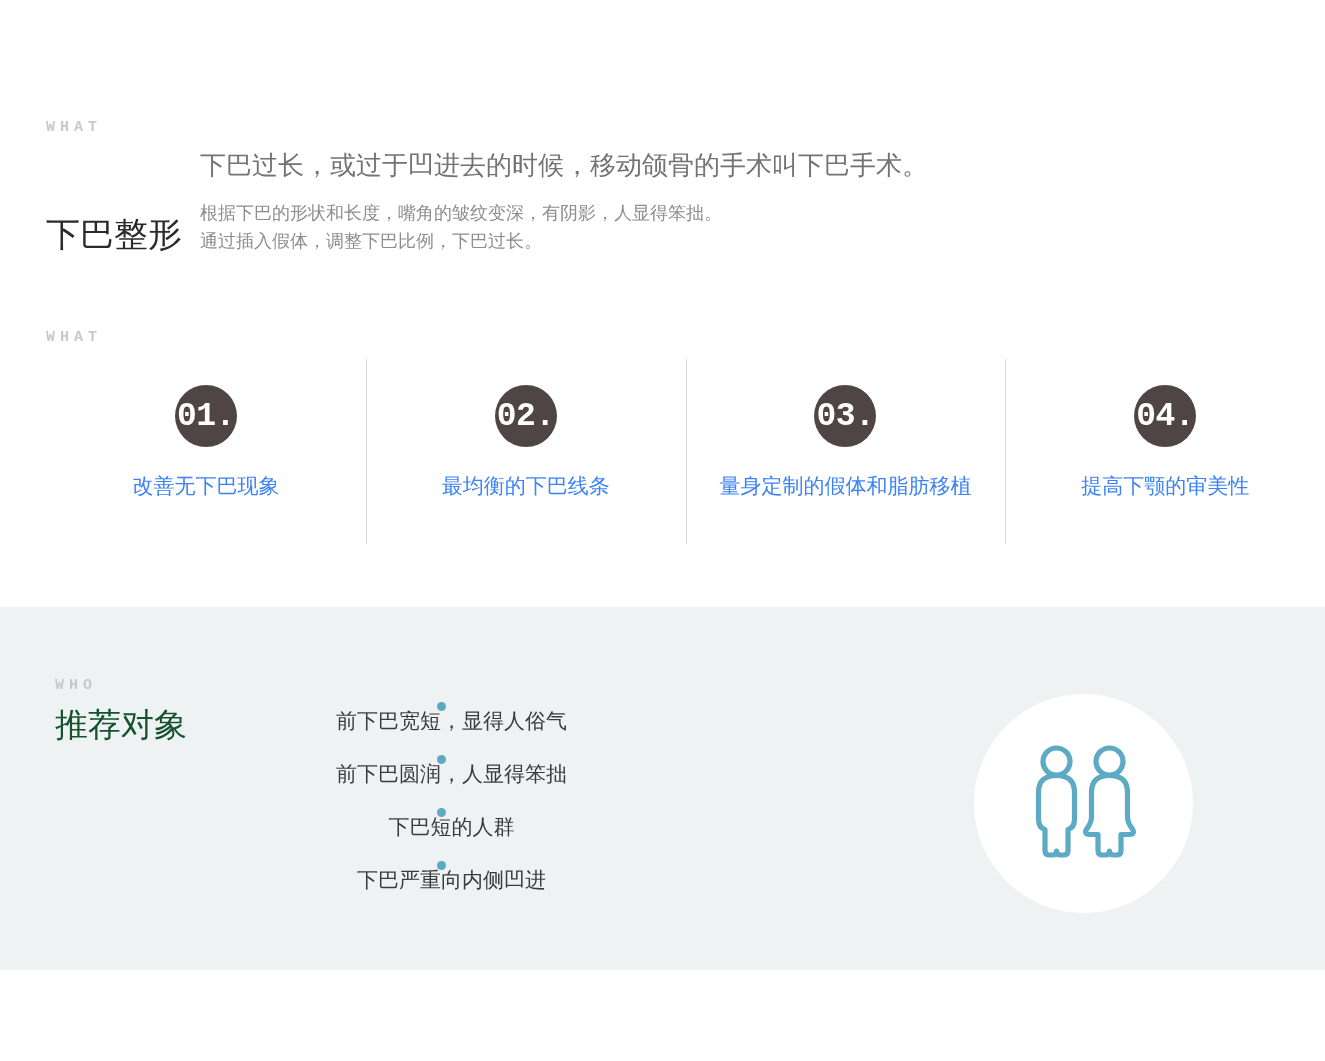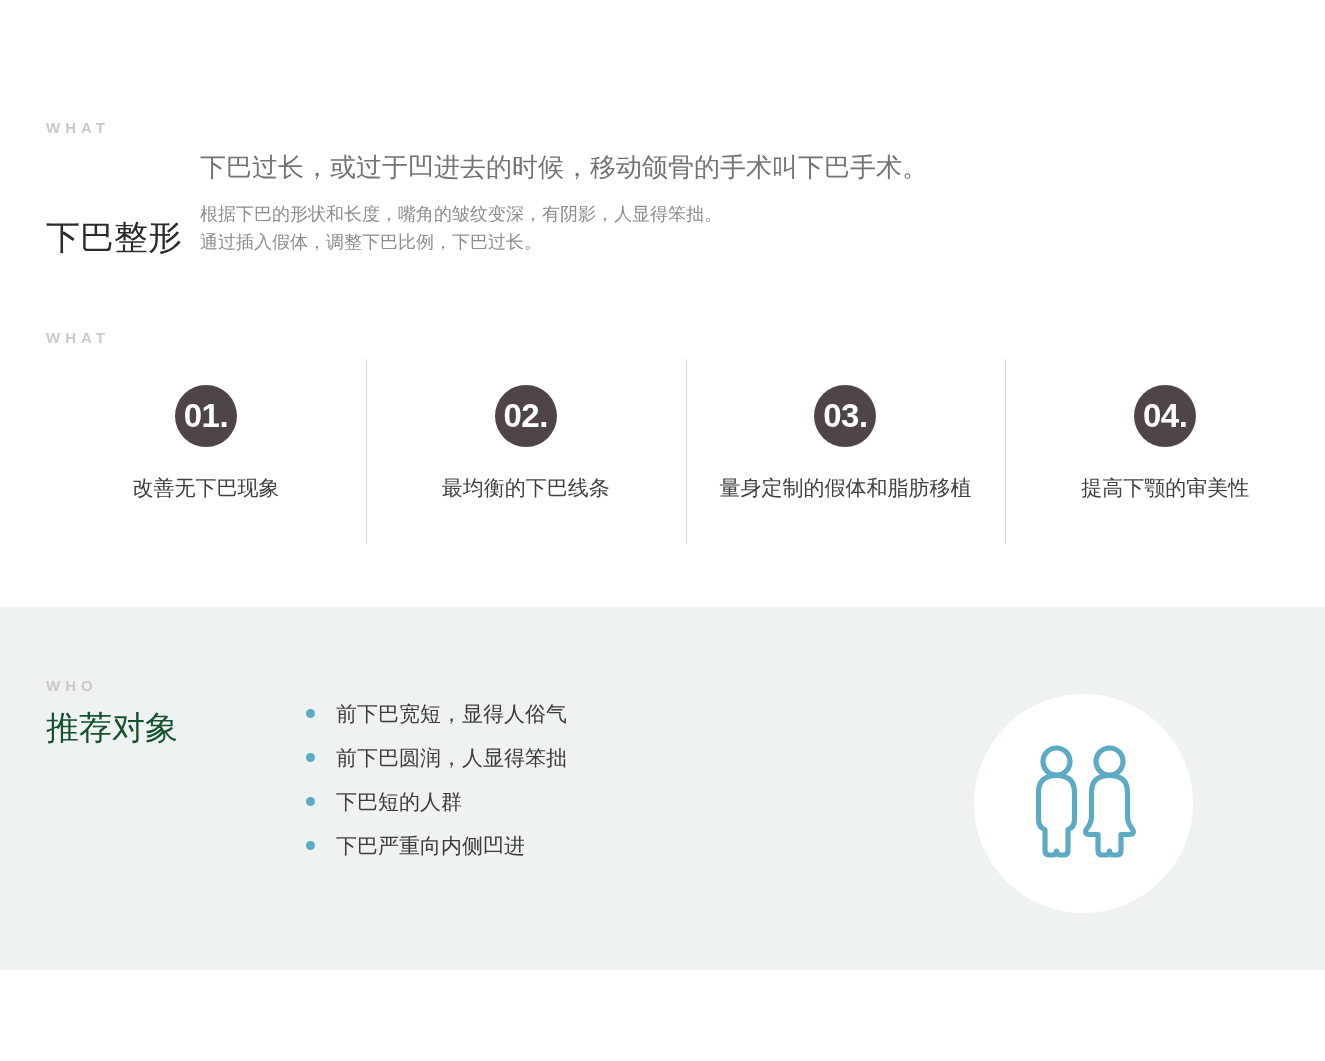--- a/index.html
+++ b/index.html
@@ -10,20 +10,21 @@
   body {
     font-family: "Liberation Sans", "DejaVu Sans", sans-serif;
     -webkit-font-smoothing: antialiased;
   }
   .page {
     position: relative;
     width: 1325px;
     height: 1061px;
     background: #ffffff;
     overflow: hidden;
+    font-family: Liberation Mono, monospace;
   }
 
   
   .eyebrow {
     font-size: 15px;
     font-weight: bold;
     letter-spacing: 5px;
     color: #c9c9c9;
     line-height: 1;
   }
@@ -124,38 +125,38 @@
     align-items: center;
     justify-content: center;
     font-size: 33px;
     font-weight: bold;
     letter-spacing: -0.5px;
     box-sizing: border-box;
   }
   .s2-label {
     margin-top: 28px;
     font-size: 21px;
-    color: #404040;
+    color: #3b82f6;
     white-space: nowrap;
     line-height: 1.2;
     font-weight: 400;
   }
 
   
   .band {
     position: absolute;
     left: 0;
     top: 607px;
     width: 1325px;
     height: 363px;
     background: #eff2f3;
   }
   .sec-who {
     position: absolute;
-    left: 46px;
+    left: 55px;
     top: 678px;
     width: 1240px;
     display: flex;
     align-items: flex-start;
   }
   .who-head { flex: 0 0 250px; }
   .who-head .eyebrow { margin-bottom: 15px; }
   .who-title {
     font-size: 33px;
     color: #14532d;
@@ -164,20 +165,21 @@
   }
   .who-list {
     flex: 0 0 auto;
     margin-top: 24px;
     margin-left: 10px;
   }
   .who-item {
     display: flex;
     align-items: center;
     margin-bottom: 21px;
+    flex-direction: column;
   }
   .who-item:last-child { margin-bottom: 0; }
   .who-dot {
     width: 9px;
     height: 9px;
     border-radius: 50%;
     background: #5caac4;
     flex: 0 0 auto;
   }
   .who-text {

